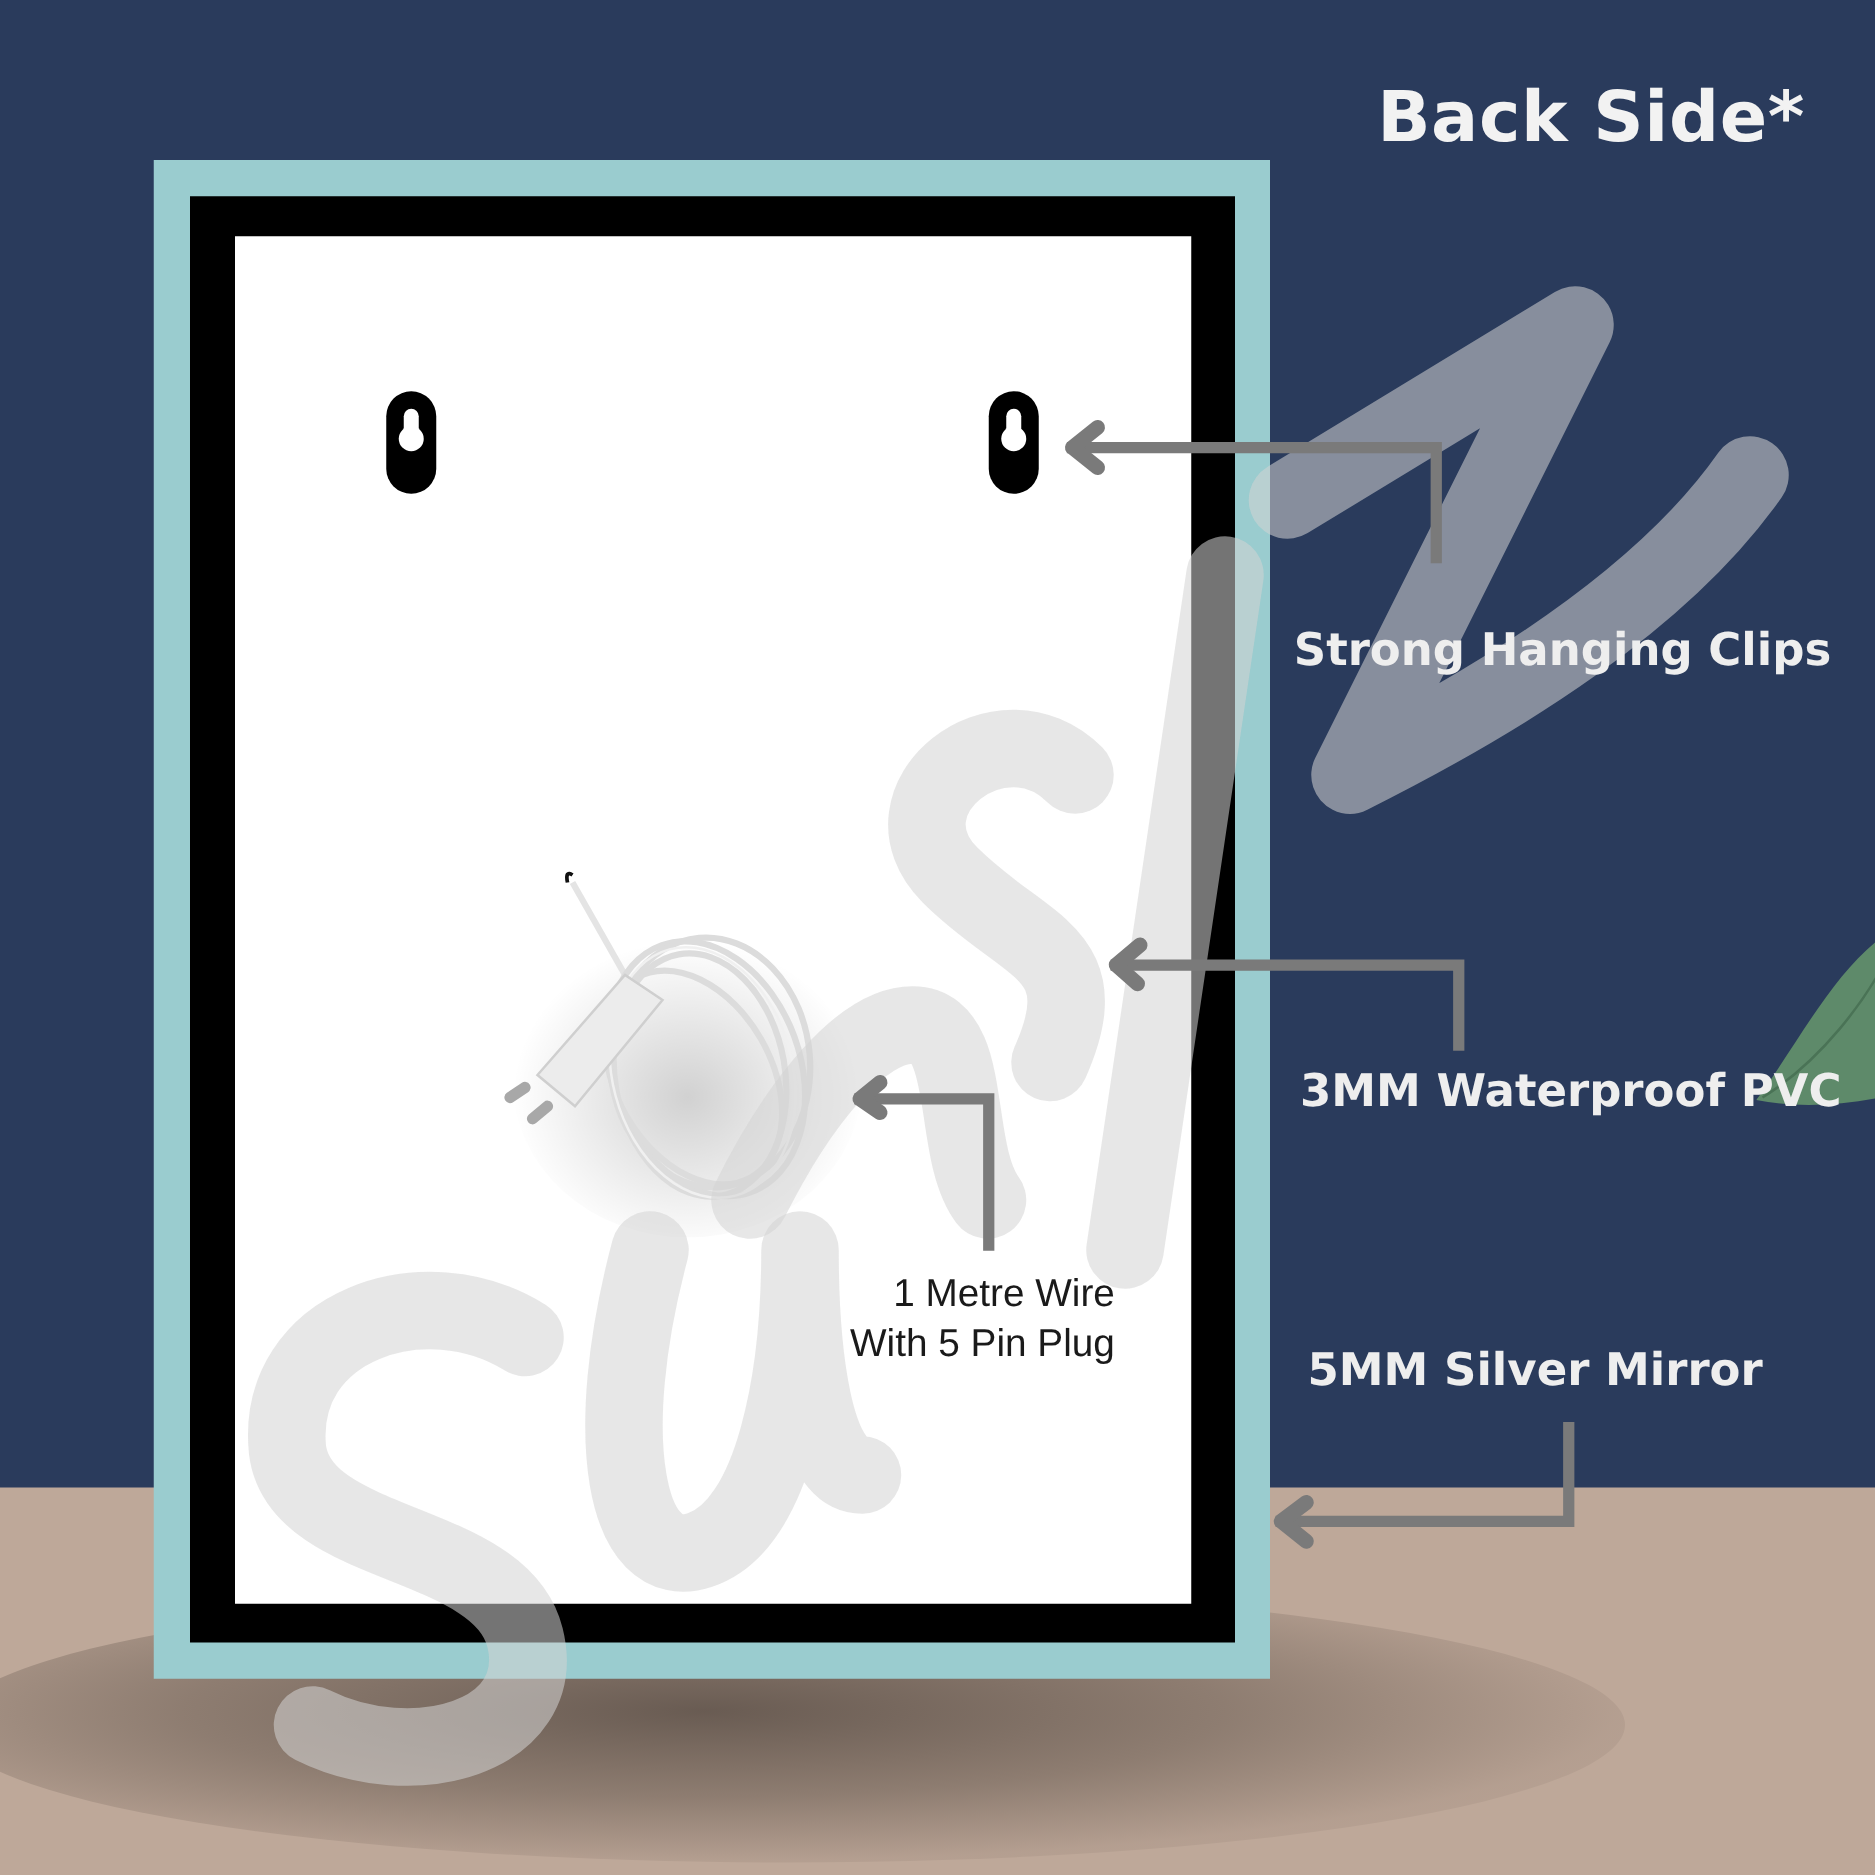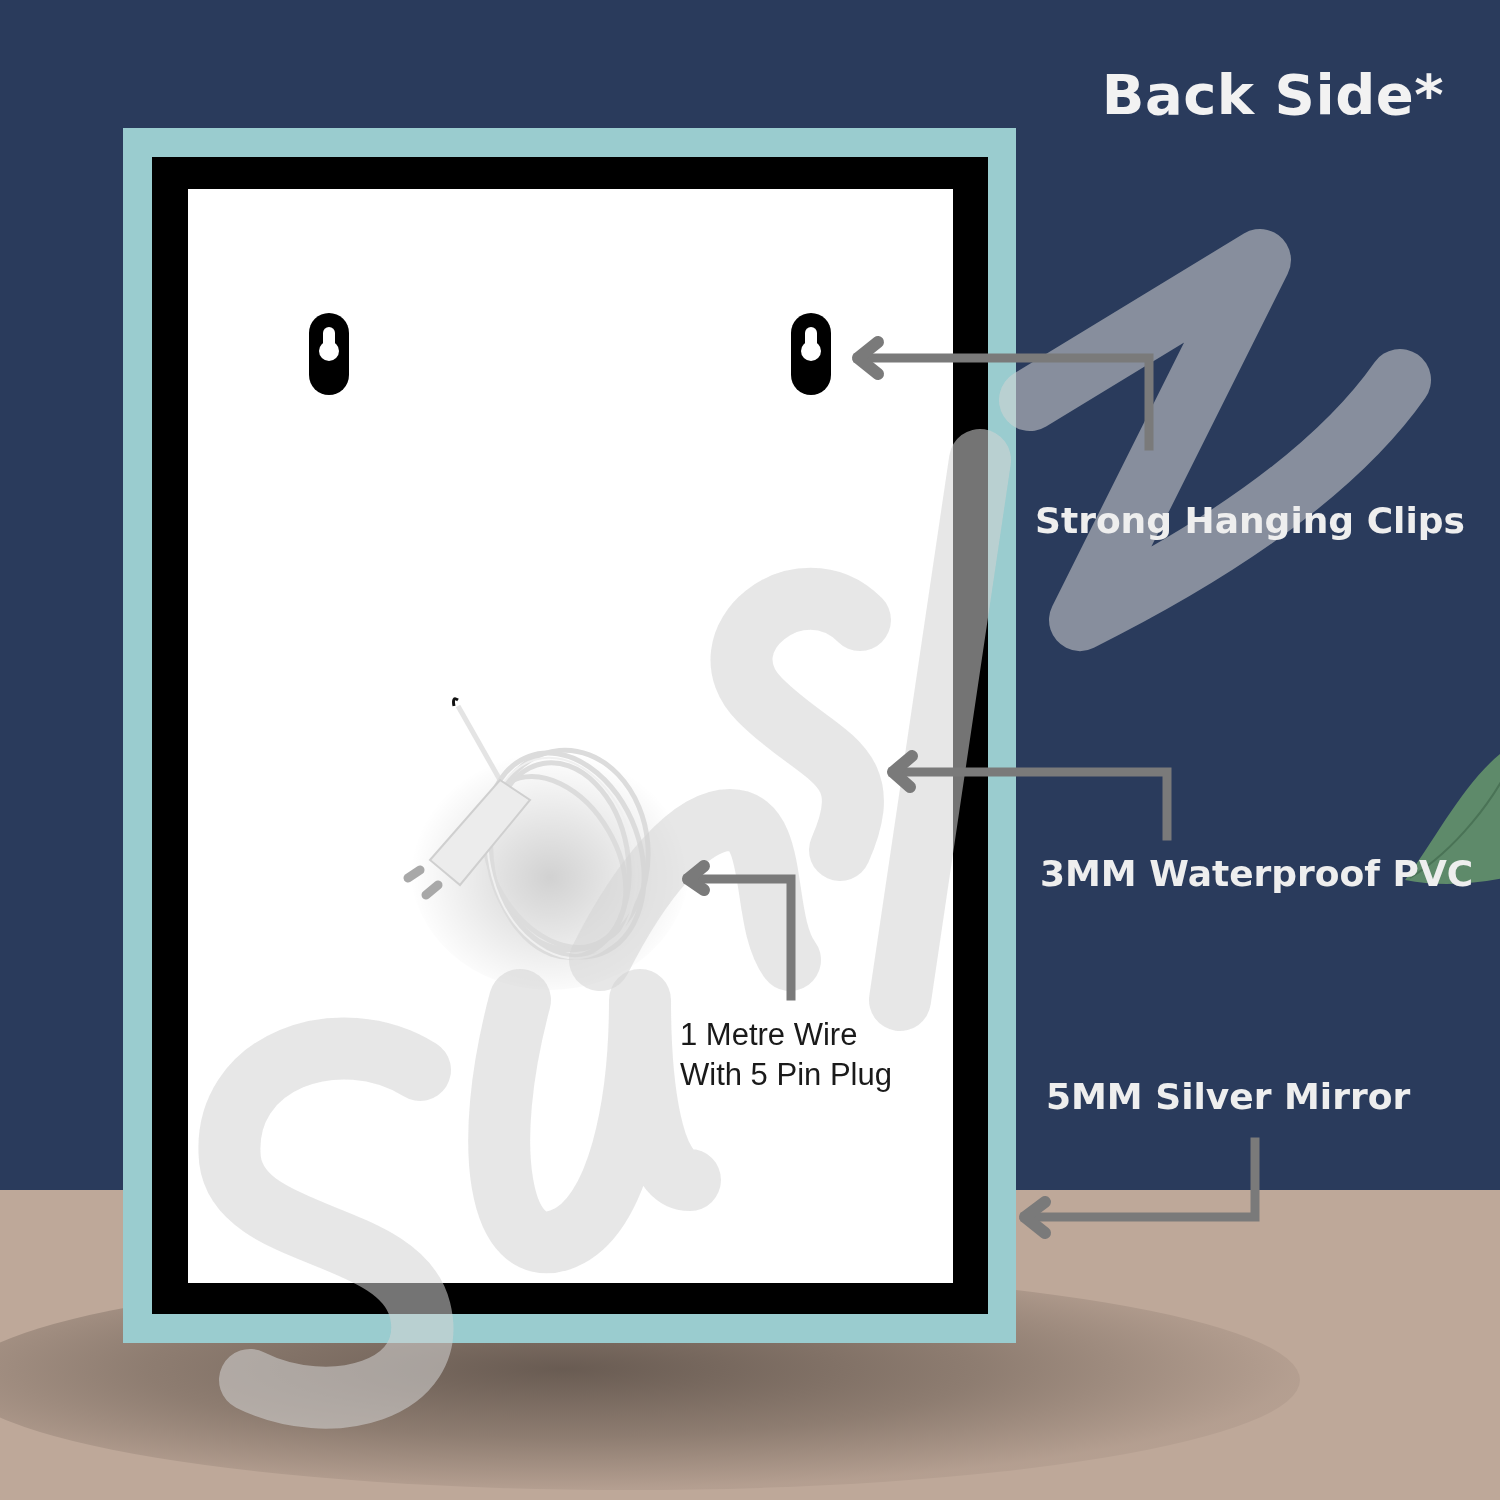--- a/index.html
+++ b/index.html
@@ -11,21 +11,21 @@
   .leaf { position: absolute; left: 1405px; top: 740px; width: 160px; height: 160px; }
   .title { position: absolute; right: 56px; top: 62px; color: #f2f2f2; font-weight: bold; font-size: 56px; letter-spacing: 0.5px; font-family: "DejaVu Sans", sans-serif; }
   .mirror-outer { position: absolute; left: 123px; top: 128px; width: 893px; height: 1215px; background: #9acccf; }
   .mirror-black { position: absolute; left: 152px; top: 157px; width: 836px; height: 1157px; background: #000; }
   .mirror-white { position: absolute; left: 188px; top: 189px; width: 765px; height: 1094px; background: #fff; }
   .clip { position: absolute; width: 40px; height: 82px; background: #000; border-radius: 20px; }
   .clip::before { content: ""; position: absolute; left: 14px; top: 14px; width: 12px; height: 22px; background: #fff; border-radius: 6px 6px 0 0; }
   .clip::after { content: ""; position: absolute; left: 10px; top: 28px; width: 20px; height: 20px; background: #fff; border-radius: 50%; }
   .watermark { position: absolute; left: 0; top: 0; width: 1500px; height: 1500px; pointer-events: none; }
   .callout-label { position: absolute; color: #eeeeee; font-weight: bold; font-size: 36px; font-family: "DejaVu Sans", sans-serif; white-space: nowrap; }
-  .wire-label { position: absolute; left: 680px; top: 1015px; color: #1a1a1a; font-size: 31px; line-height: 40px; font-family: "Liberation Sans", sans-serif; }
+  .wire-label { position: absolute; left: 680px; top: 1015px; color: #1a1a1a; font-size: 31px; line-height: 40px; font-family: "Liberation Sans", sans-serif; text-align: right; }
   .arrows { position: absolute; left: 0; top: 0; width: 1500px; height: 1500px; pointer-events: none; }
   .cable { position: absolute; left: 390px; top: 690px; width: 300px; height: 300px; }
 </style>
 </head>
 <body>
 
 <div class="stage"></div>
 <div class="floor"></div>
 <div class="floor-shadow"></div>
 

